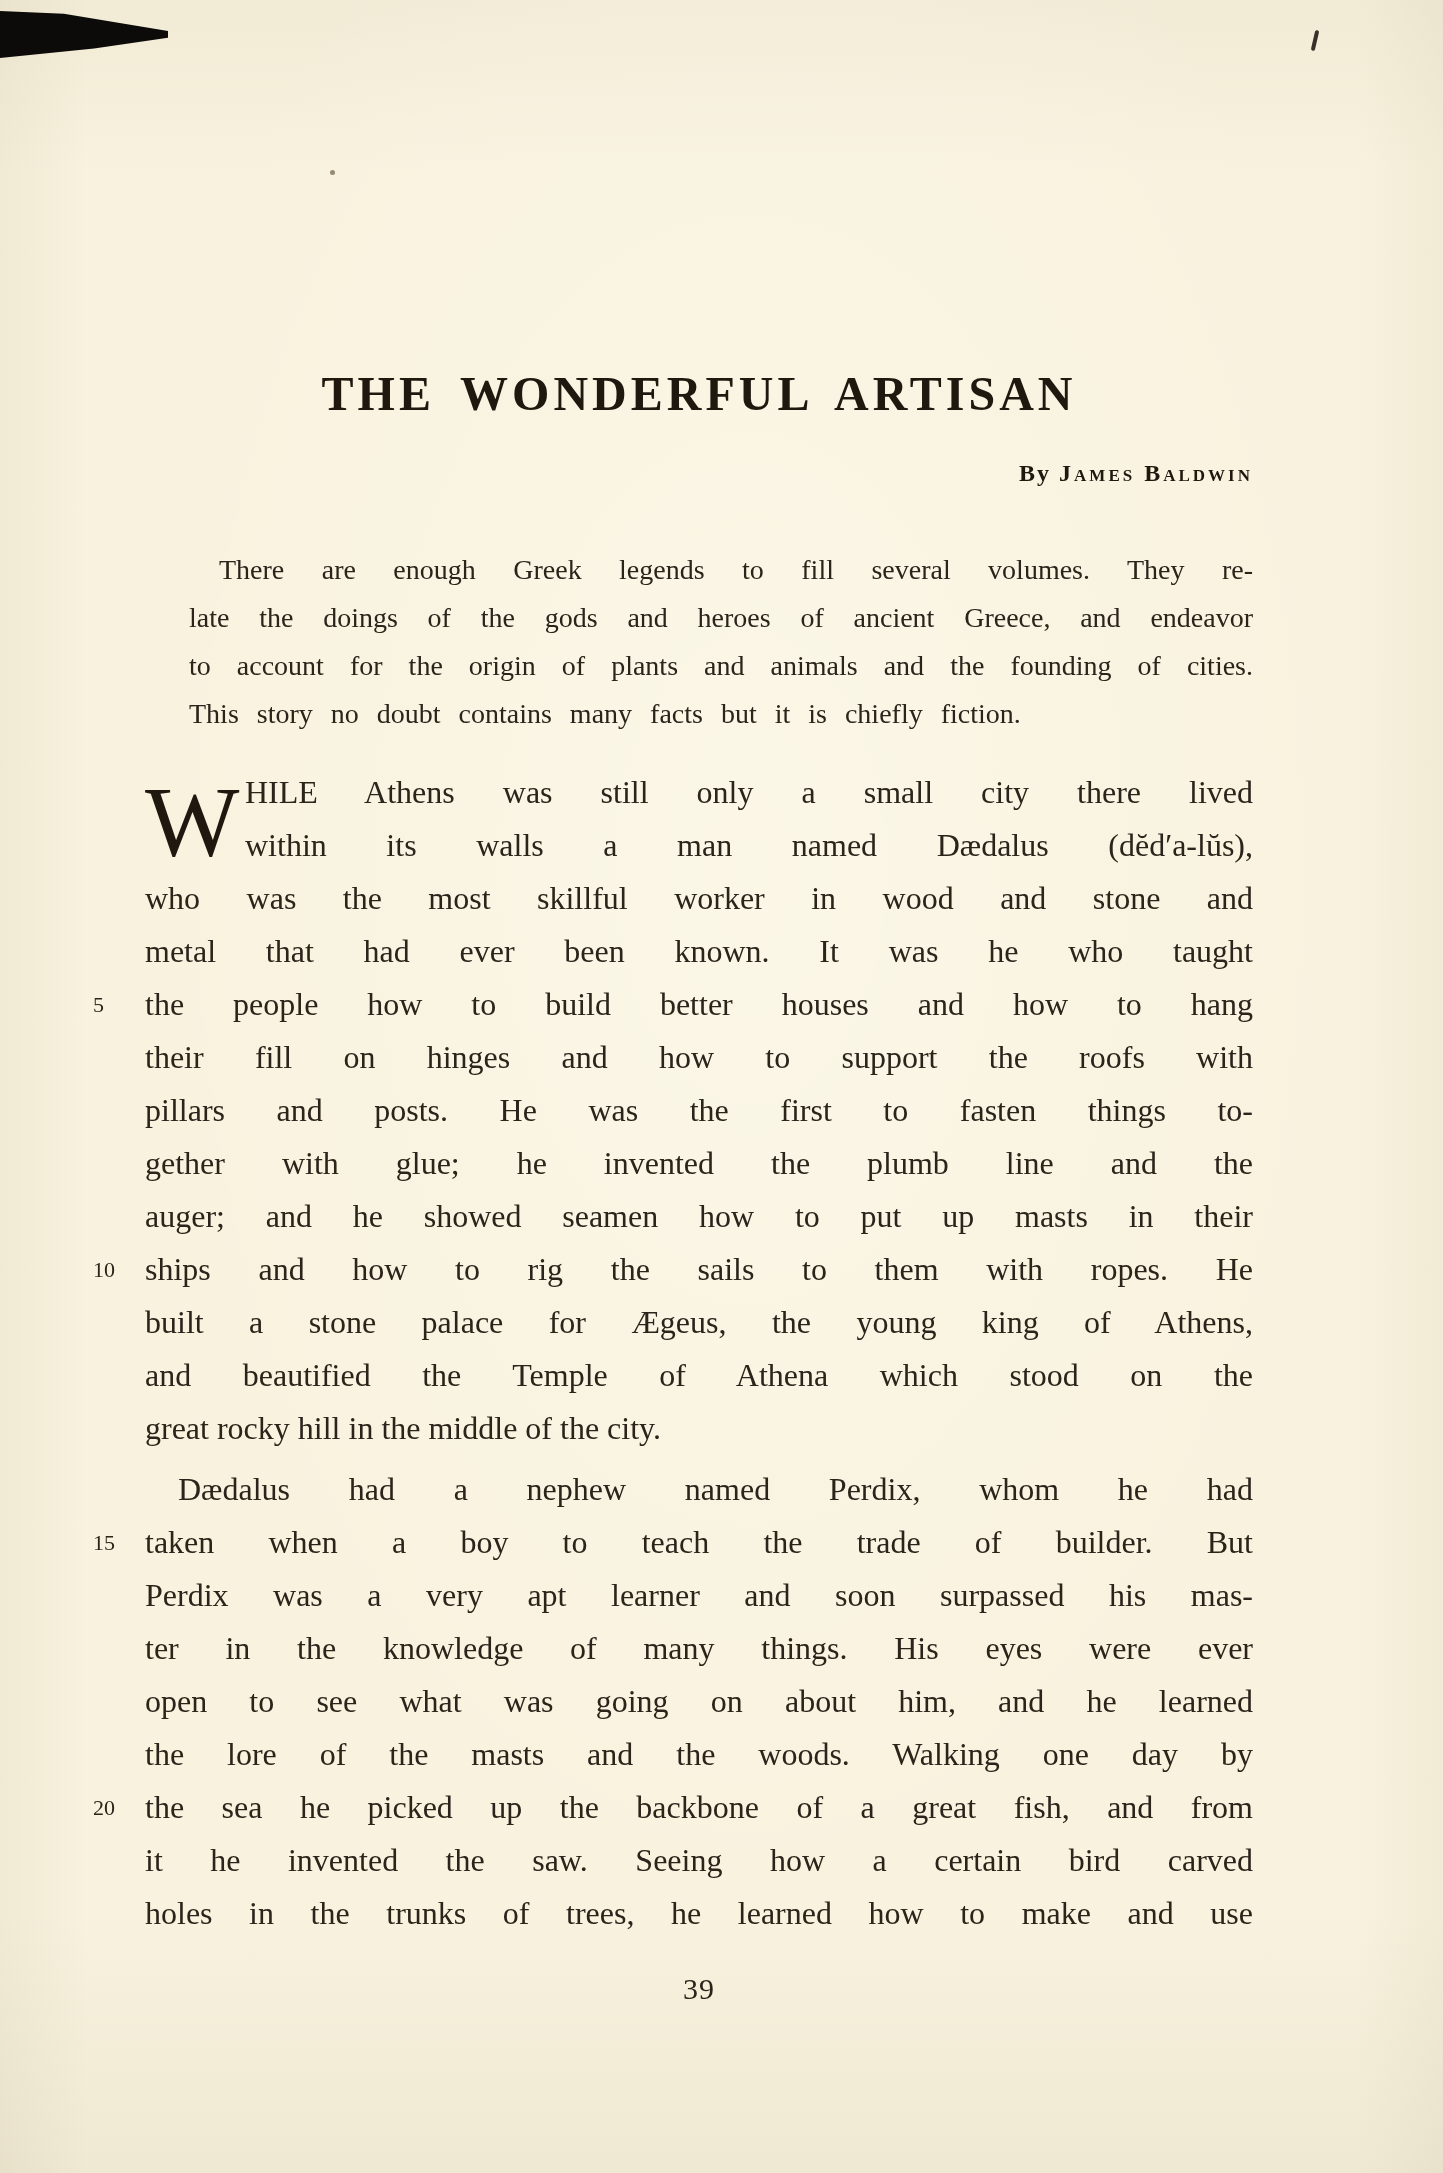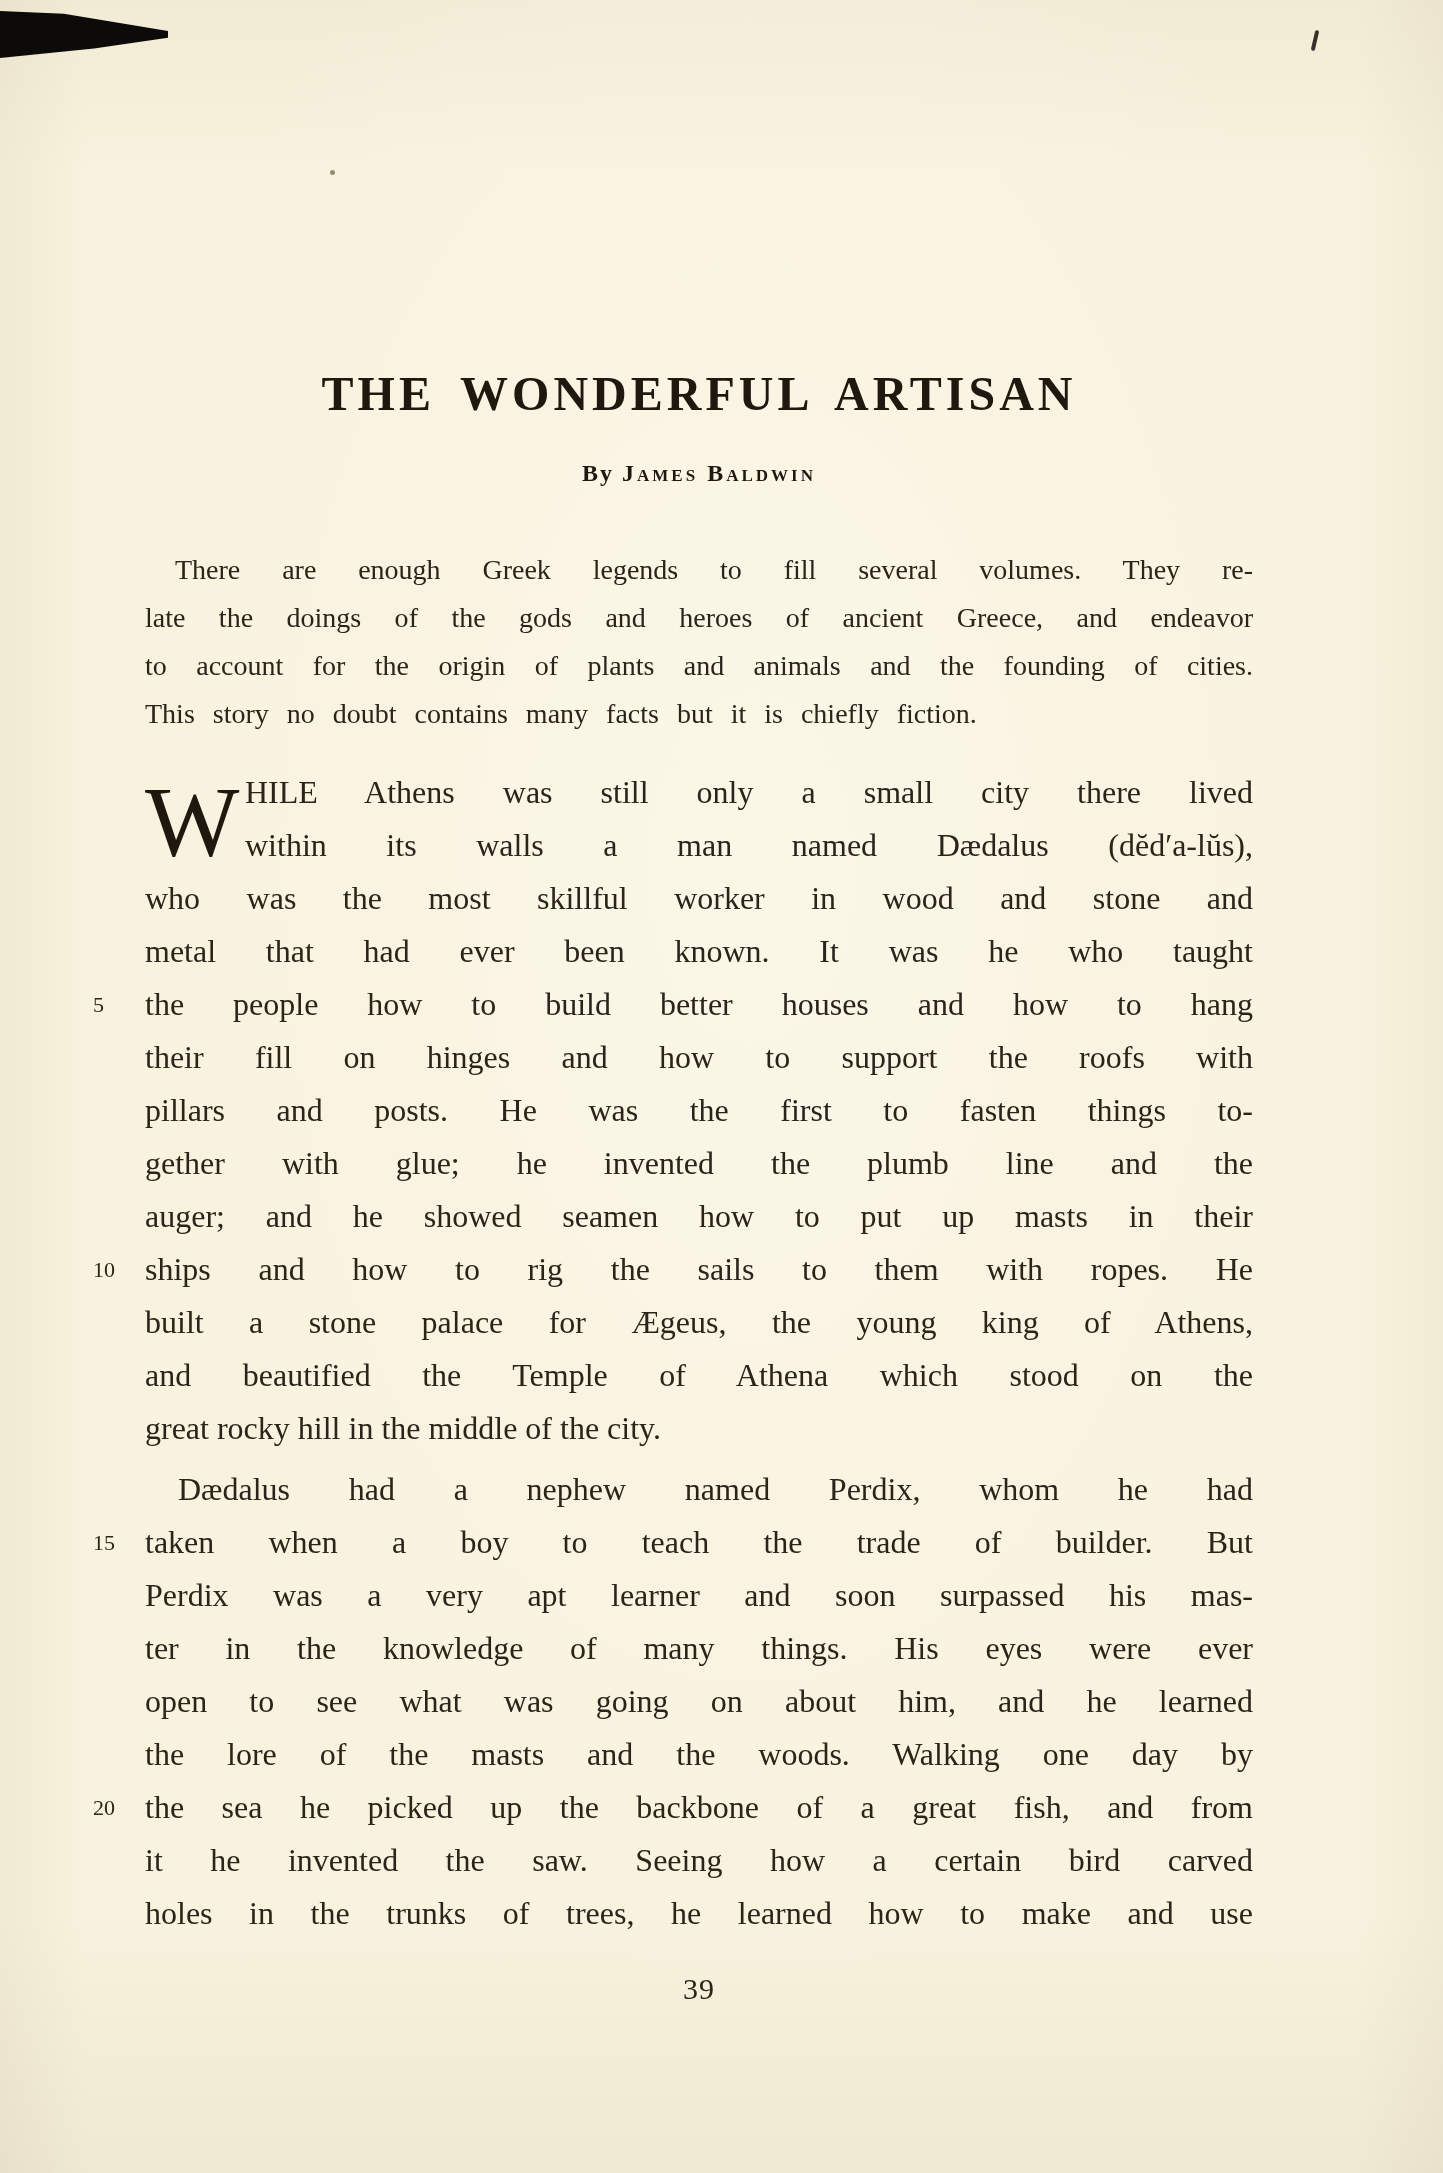--- a/index.html
+++ b/index.html
@@ -67,39 +67,40 @@
     font-weight: 700;
     letter-spacing: 4px;
     word-spacing: 10px;
     color: var(--ink-dark, #1e180f);
   }
 
   .byline {
     position: absolute;
     top: 460px; left: 0;
     width: 100%;
-    text-align: center;
+    text-align: right;
     font-size: 24px;
     font-weight: 700;
     letter-spacing: 2px;
     color: var(--ink-dark, #1e180f);
   }
   .byline .sc { font-variant: small-caps; letter-spacing: 3px; }
 
   .intro {
     position: absolute;
     top: 546px; left: 0;
     width: 100%;
     font-size: 28px;
   }
   .iline {
     height: 48px;
     line-height: 48px;
     text-align: justify;
     text-align-last: justify;
+    margin-left: 44px;
   }
   .iline.ind { text-indent: 30px; }
   .iline.last { text-align-last: left; word-spacing: 11px; }
   .iline:not(.last)::after {
     content: ""; display: inline-block; width: 100%; height: 0; vertical-align: top;
   }
 
   .body-text {
     position: absolute;
     top: 766px; left: 0;

